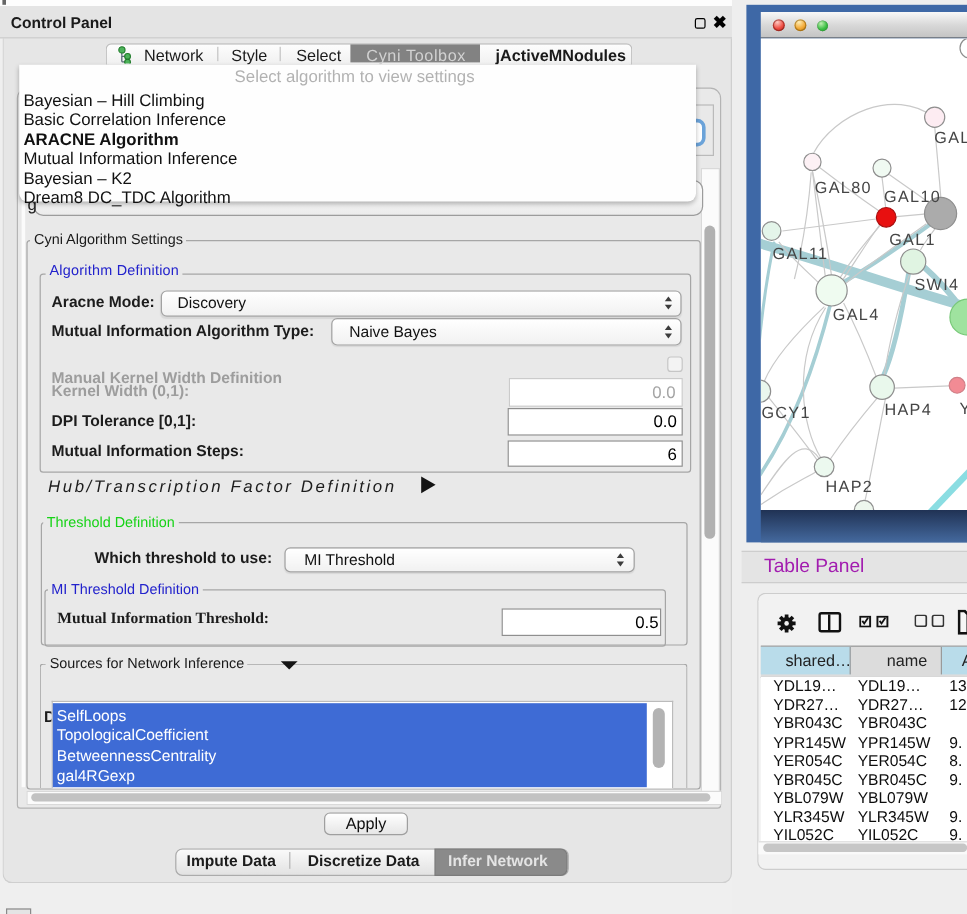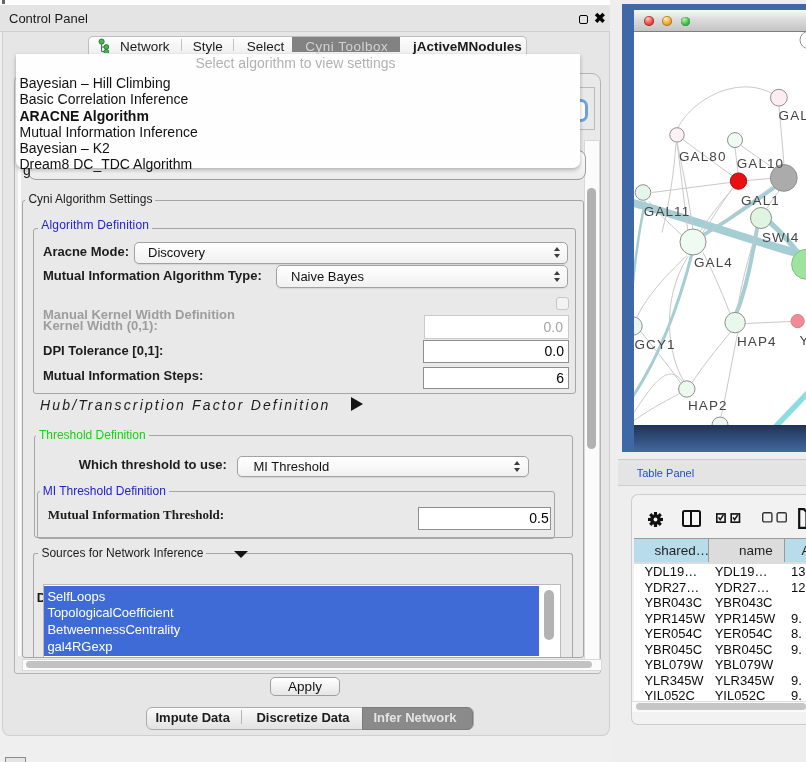--- a/index.html
+++ b/index.html
@@ -25,21 +25,21 @@
 </style>
 </head>
 <body>
 
 <div class="abs" style="left:0;top:0;width:617px;height:5px;background:#fdfdfd;"></div>
 <div class="abs" style="left:2px;top:0;width:3px;height:4px;background:#666;"></div>
 <div class="abs" style="left:0;top:5px;width:617px;height:757px;background:#efefef;"></div>
 <div class="abs" style="left:2px;top:5px;width:606px;height:730px;background:#e6e6e6;border:1px solid #cfcfcf;border-top:none;border-radius:0 0 8px 8px;"></div>
 
 <div class="abs" style="left:0;top:5px;width:617px;height:26px;background:#e4e4e4;border-bottom:1px solid #cdcdcd;"></div>
-<div class="t13" style="left:9px;top:11.7px;">Control Panel</div>
+<div class="t13" style="left:9px;top:11.7px;font-weight:bold;">Control Panel</div>
 <div class="abs" style="left:579px;top:14.5px;width:7px;height:7px;border:1.6px solid #000;border-radius:2px;"></div>
 <div class="abs" style="left:594px;top:11px;width:14px;height:14px;font-weight:bold;font-size:14px;line-height:15px;color:#000;">✖</div>
 
 <div class="abs" style="left:88px;top:36px;width:437px;height:17px;background:linear-gradient(#fdfdfd,#f0f0f0);border:1px solid #bdbdbd;border-bottom:none;border-radius:5px 5px 0 0;"></div>
 <div class="abs" style="left:292.4px;top:36.8px;width:107.3px;height:15.7px;background:#828282;"></div>
 <div class="abs" style="left:180.5px;top:39px;width:1px;height:12px;background:#c2c2c2;"></div>
 <div class="abs" style="left:232.5px;top:39px;width:1px;height:12px;background:#c2c2c2;"></div>
 <svg class="abs" style="left:98px;top:37.5px;" width="13" height="15" viewBox="0 0 13 15">
   <path d="M3.5 8 L3.5 13.5 M3.5 9 L7.5 9 M3.5 13.5 L7.5 13.5" stroke="#5a6a78" stroke-width="1.1" fill="none"></path>
   <path d="M3.5 8 L3.5 4" stroke="#5a6a78" stroke-width="1.1"></path>
@@ -212,21 +212,21 @@
     <text x="694" y="266">GAL4</text>
     <text x="634.5" y="348">GCY1</text>
     <text x="737" y="345.5">HAP4</text>
     <text x="799.5" y="344.5">Y</text>
     <text x="688" y="409.5">HAP2</text>
   </g>
 </svg>
 </div>
 
 <div class="abs" style="left:618px;top:458.6px;width:188px;height:25.2px;background:#e4e4e4;border-top:1px solid #cdcdcd;border-bottom:1px solid #cdcdcd;"></div>
-<div class="abs" style="left:636.7px;top:465.8px;font-size:11px;line-height:14px;color:#1d4ed8;text-align:center;">Table Panel</div>
+<div class="abs" style="left:636.7px;top:465.8px;font-size:16px;line-height:14px;color:#a21caf;text-align:center;">Table Panel</div>
 
 <div class="abs" style="left:631px;top:493.5px;width:180px;height:229.5px;background:#f2f2f2;border:1px solid #cdcdcd;border-radius:7px 0 0 7px;border-right:none;"></div>
 
 <svg class="abs" style="left:647px;top:510.5px;" width="17" height="17" viewBox="0 0 17 17">
   <g stroke="#111" stroke-width="3.1">
     <line x1="8.5" y1="1" x2="8.5" y2="16"></line>
     <line x1="1" y1="8.5" x2="16" y2="8.5"></line>
     <line x1="3.2" y1="3.2" x2="13.8" y2="13.8"></line>
     <line x1="13.8" y1="3.2" x2="3.2" y2="13.8"></line>
   </g>

